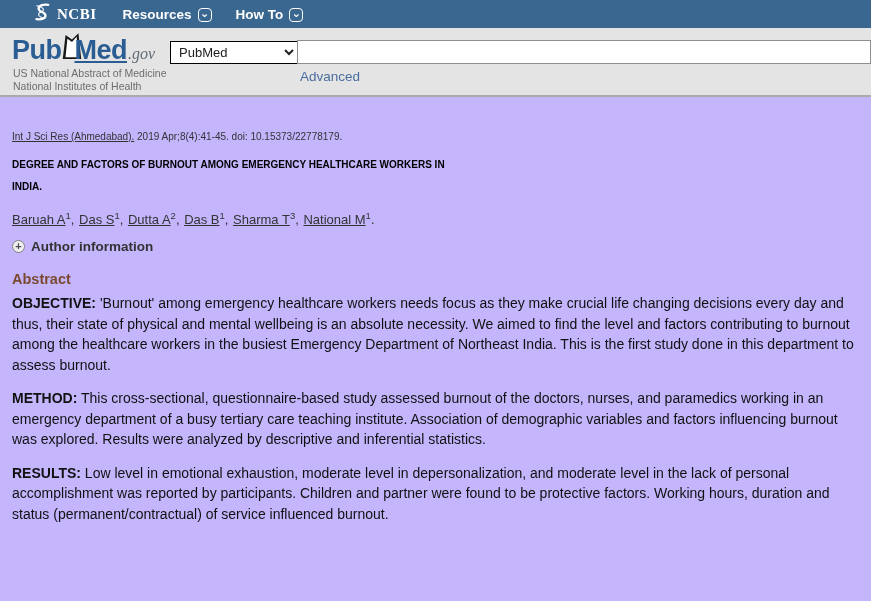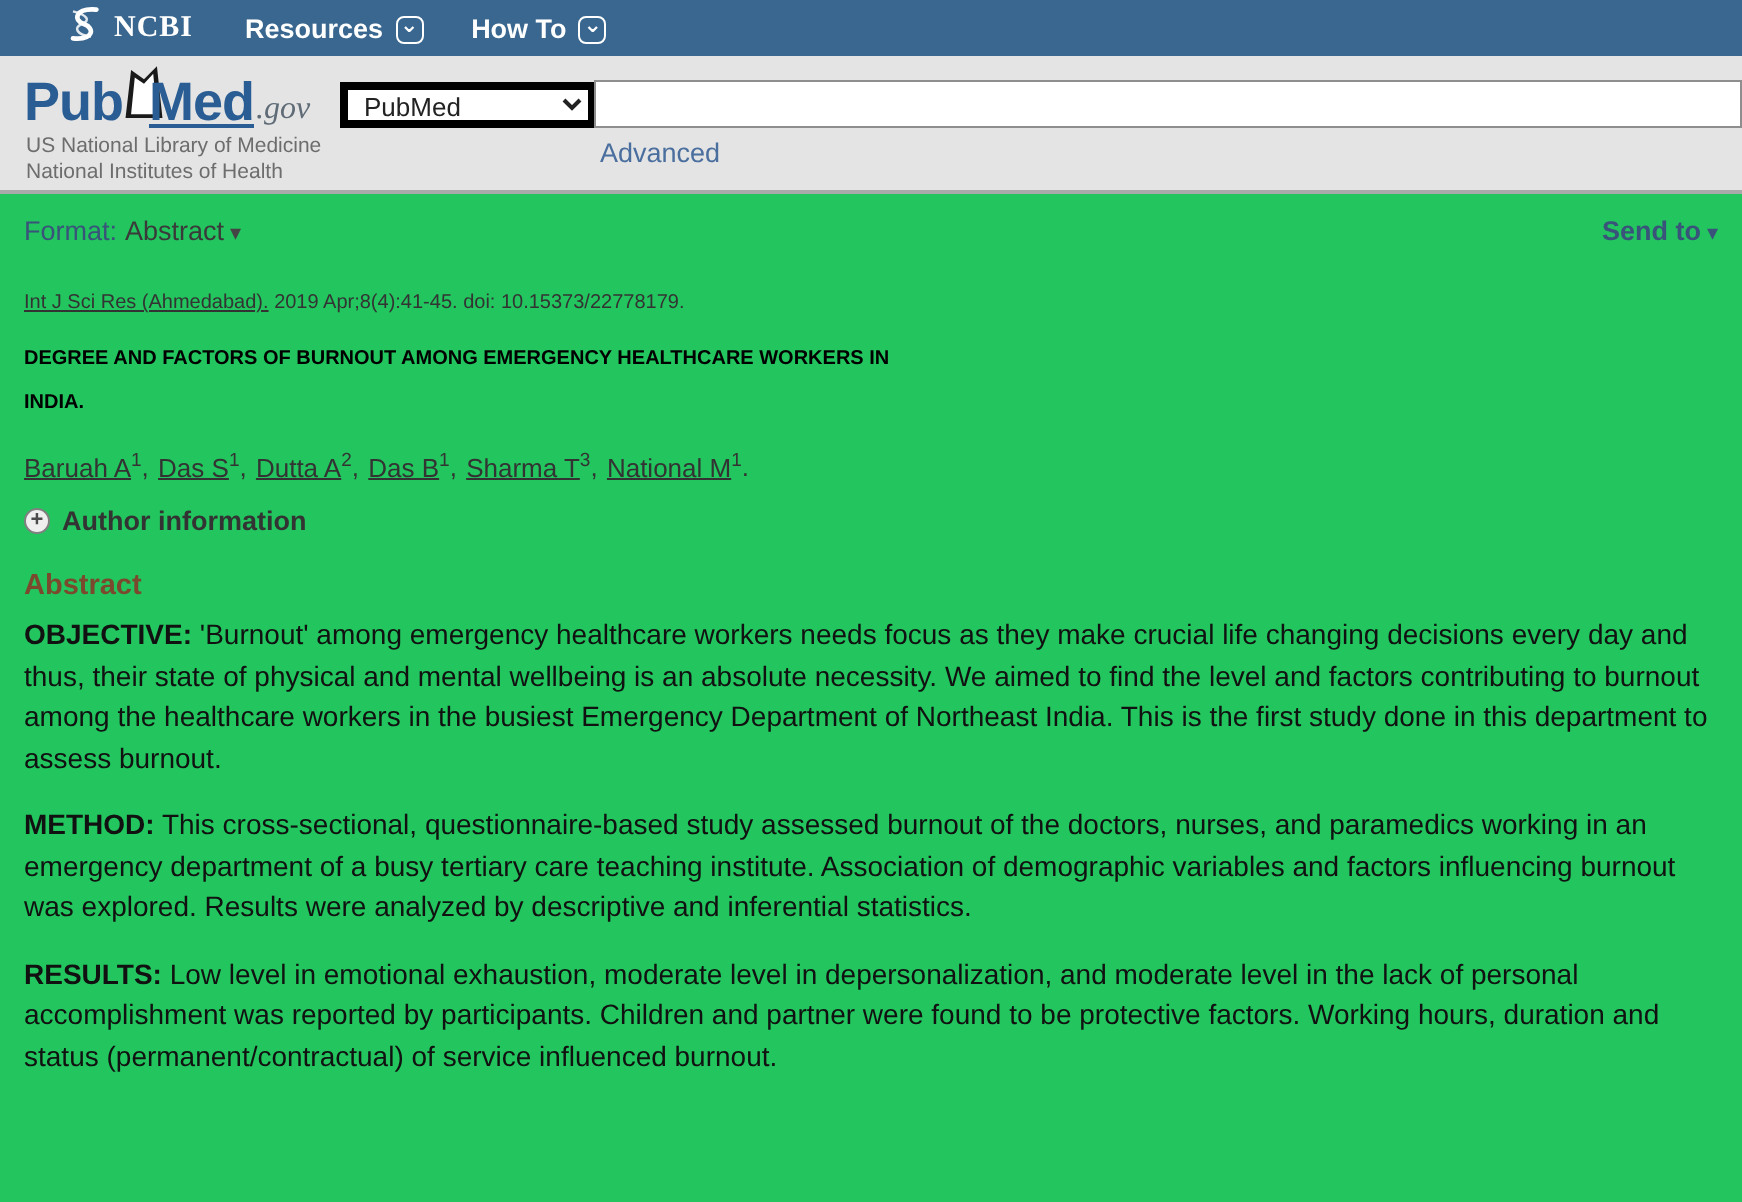--- a/index.html
+++ b/index.html
@@ -1,36 +1,36 @@
 <!DOCTYPE html>
 <html><head>
 <meta charset="utf-8">
 <style>
   * { margin:0; padding:0; box-sizing:border-box; }
   html,body { background:#fff; }
   body { font-family:"Liberation Sans","DejaVu Sans",sans-serif; }
-  .page { position:relative; width:871px; height:601px; overflow:hidden; background:#22c55e; }
+  .page { position:relative; width:871px; height:601px; overflow:hidden; background:#c4b5fd; }
 
   
   .ncbi-bar { height:28px; background:#39678f; display:flex; align-items:center; padding-left:30px; }
   .ncbi-logo { display:flex; align-items:center; gap:5px; color:#fff; text-decoration:none; cursor:pointer; }
   .ncbi-logo-text { font-size:15px; font-weight:bold; letter-spacing:.5px; font-family:"Liberation Serif","DejaVu Serif",serif; }
   .ncbi-nav { display:flex; align-items:center; margin-left:26px; gap:24px; }
   .navlink { display:flex; align-items:flex-end; gap:6px; color:#fff; font-size:13.5px; font-weight:bold; text-decoration:none; cursor:pointer; }
   .chev-box { display:inline-flex; align-items:center; justify-content:center; width:14px; height:14px; border:1.5px solid #fff; border-radius:4px; font-size:11px; line-height:1; padding-bottom:3px; }
 
   
   .search-band { position:relative; height:69px; background:#e4e4e4; border-bottom:2px solid #aaa; }
   .pubmed-logo { position:absolute; left:12px; top:5px; display:flex; align-items:flex-end; cursor:pointer; }
   .logo-pub { font-size:27px; font-weight:bold; color:#2a5d93; letter-spacing:-.5px; }
   .logo-book { margin:0 -9px 1px -2px; position:relative; z-index:1; }
   .logo-med { font-size:27px; font-weight:bold; color:#2a5d93; letter-spacing:-.5px; position:relative; z-index:2;text-decoration:underline; }
   .logo-gov { font-family:"Liberation Serif","DejaVu Serif",serif; font-style:italic; font-size:16px; color:#5f6b76; margin:0 0 3px 1px; }
   .nlm-sub { position:absolute; left:13px; top:39px; font-size:10.5px; color:#6d6d6d; line-height:1.25; }
-  .db-select { position:absolute; left:170px; top:13px; width:128px; height:23px; font-size:13px; font-family:"Liberation Sans",sans-serif; border:4px solid #000000; background:#fff; color:#222; padding-left:4px; }
+  .db-select { position:absolute; left:170px; top:13px; width:128px; height:23px; font-size:13px; font-family:"Liberation Sans",sans-serif; border:1px solid #000000; background:#fff; color:#222; padding-left:4px; }
   .search-input { position:absolute; left:297px; top:12px; width:574px; height:24px; border:1px solid #8e8e8e; font-size:14px; padding:0 6px; }
   .advanced { position:absolute; left:300px; top:41px; font-size:13.5px; color:#4a6e9e; text-decoration:none; cursor:pointer; }
 
   
   .content { padding:11px 12px 0 12px; }
   .toolbar { display:flex; justify-content:space-between; align-items:center; font-size:13.5px; }
   .fmt-group { color:#39537a; cursor:pointer; }
   .fmt-value { color:#3a3a3a; margin-left:4px; }
   .caret { font-size:11px; margin-left:3px; color:#39537a; }
   .fmt-caret { color:#444; }
@@ -88,40 +88,32 @@
       <span class="logo-book">
         <svg width="24" height="28" viewBox="0 0 26 30">
             <path d="M3 28 L6 2 L13 7 L20 0 L23 28 Z" fill="#1a1a1a"></path>
             <path d="M6 26 L8 6 L13 9.5 L18 4 L20 26 Z" fill="#fff"></path>
           </svg>
       </span>
       <span class="logo-med">Med</span>
       <span class="logo-gov">.gov</span>
     </a>
     <div class="nlm-sub">
-      <div>US National Library of Medicine</div>
+      <div>US National Abstract of Medicine</div>
       <div>National Institutes of Health</div>
     </div>
     <select class="db-select">
       <option>PubMed</option>
     </select>
     <input class="search-input" type="text" value="" style="">
     <a class="advanced">Advanced</a>
   </div>
 
   <main class="content">
 
-    <div class="toolbar">
-      <span class="fmt-group">
-        <span>Format:</span><span class="fmt-value">Abstract</span><span class="caret fmt-caret">▾</span>
-      </span>
-      <a class="sendto">
-        <span>Send to</span><span class="caret">▾</span>
-      </a>
-    </div>
 
     <p class="citation">
       <a class="journal-link">Int J Sci Res (Ahmedabad).</a>
       <span>2019 Apr;8(4):41-45. doi: 10.15373/22778179.</span>
     </p>
 
     <h1 class="title">
       <span>DEGREE AND FACTORS OF BURNOUT AMONG EMERGENCY HEALTHCARE WORKERS IN</span>
       <span>INDIA.</span>
     </h1>

